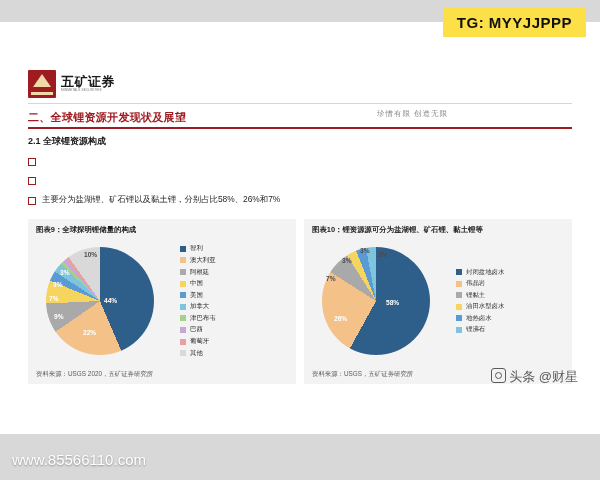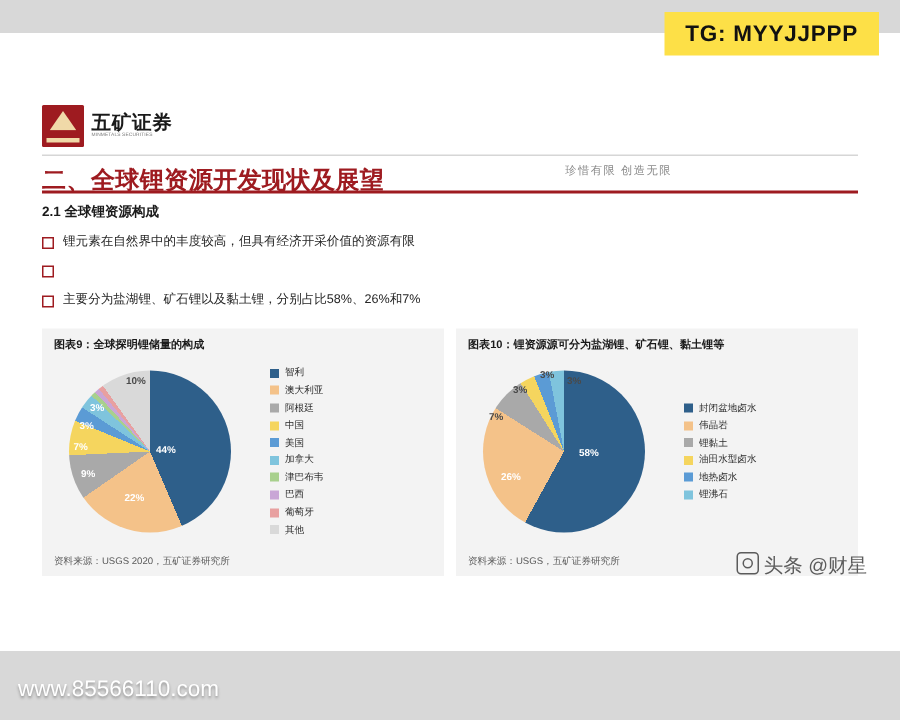--- a/index.html
+++ b/index.html
@@ -152,21 +152,21 @@
     width: 544px;
     height: 1px;
     background: #d6d6d6;
   }
 
   
   .section-title {
     position: absolute;
     left: 28px;
     top: 88px;
-    font-size: 16px;
+    font-size: 11px;
     font-weight: bold;
     color: #9e1b20;
     letter-spacing: 0.3px;
   }
   .title-underline {
     position: absolute;
     left: 28px;
     top: 105px;
     width: 544px;
     height: 1.6px;
@@ -307,21 +307,20 @@
     <div class="header-rule"></div>
   </div>
 
   <div class="section-title">二、全球锂资源开发现状及展望</div>
   <div class="title-underline"></div>
   <div class="subsection-title">2.1 全球锂资源构成</div>
 
   <div class="bullets">
     <div class="bullet">
       <div class="bullet-marker"></div>
-      <div class="bullet-text">锂元素在自然界中的丰度较高，但具有经济开采价值的资源有限</div>
     </div>
     <div class="bullet">
       <div class="bullet-marker"></div>
     </div>
     <div class="bullet">
       <div class="bullet-marker"></div>
       <div class="bullet-text">主要分为盐湖锂、矿石锂以及黏土锂，分别占比58%、26%和7%</div>
     </div>
   </div>
 

